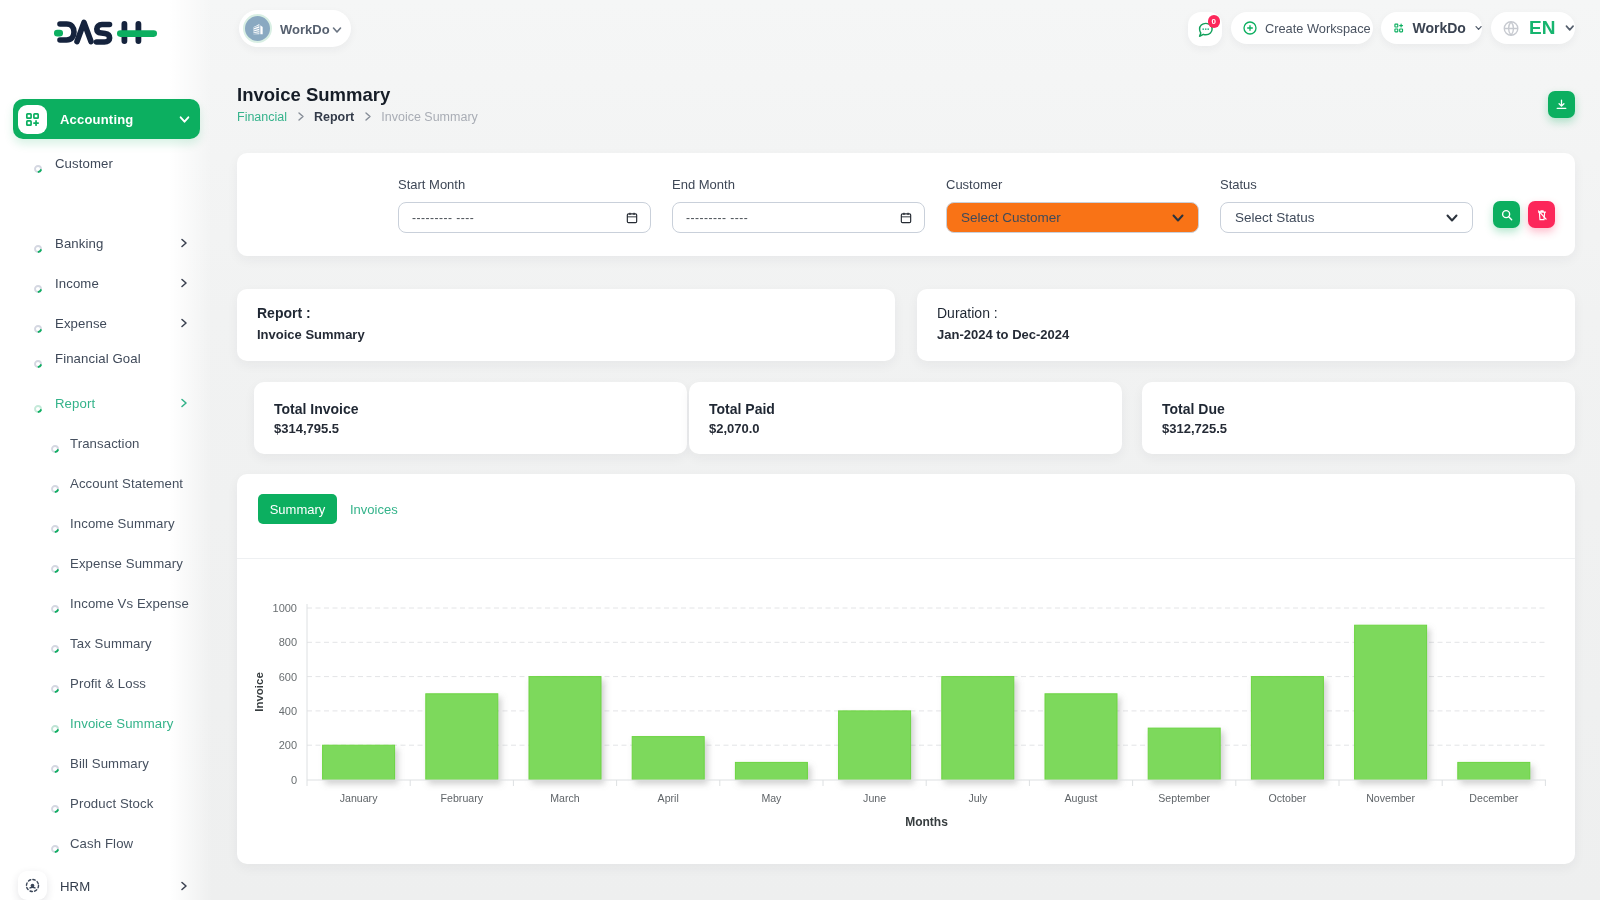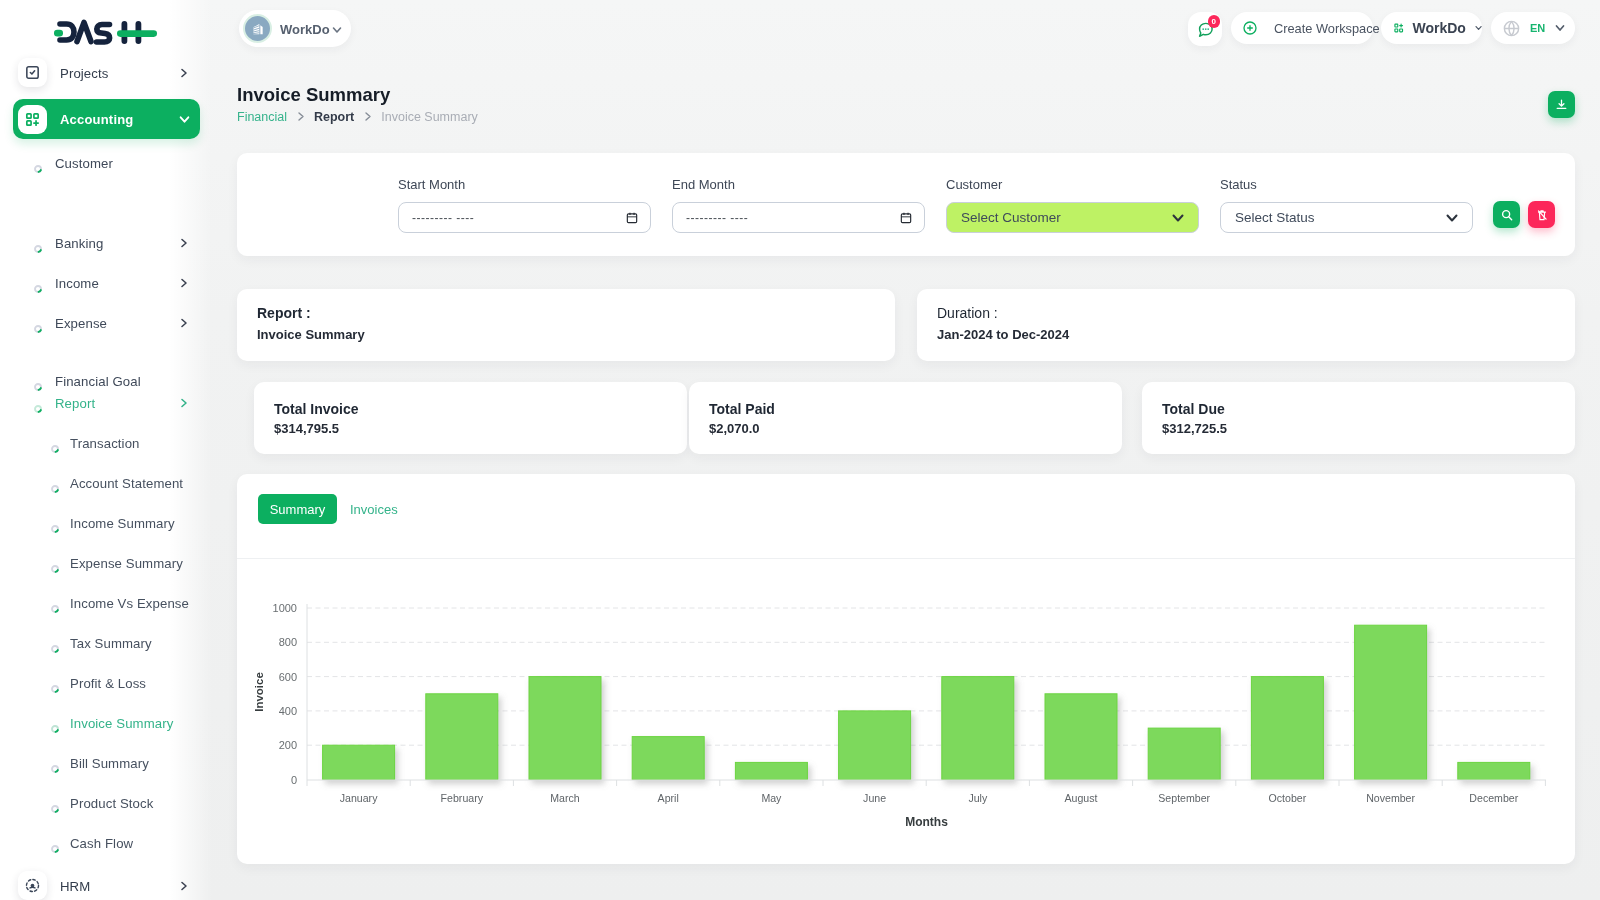--- a/index.html
+++ b/index.html
@@ -34,32 +34,20 @@
       <path d="M59.5,8.5 H52 C48.5,8.5 46.8,10.8 46.8,12.9 C46.8,15.3 48.6,16.7 51.4,17.1 L55,17.6 C57.8,18 59.6,19.6 59.6,21.9 C59.6,24.3 57.7,26 54.5,26 H46.5"></path>
     </g>
     <g fill="#15233d">
       <rect x="71.5" y="5" width="5.8" height="23" rx="2.9"></rect>
       <rect x="85.5" y="5" width="5.8" height="23" rx="2.9"></rect>
     </g>
     <rect x="4" y="13.7" width="9" height="6.8" rx="3.3" fill="#0caf60"></rect>
     <rect x="67" y="14.3" width="40" height="6.6" rx="3.3" fill="#0caf60"></rect>
   </svg>
 
-  <div class="mi" style="top:53px">
-    <span class="iconbox" style="top:5px">
-      <svg width="17" height="17" viewBox="0 0 24 24" fill="none" stroke="#3c4759" stroke-width="2.2" stroke-linecap="round" stroke-linejoin="round">
-            <rect x="4" y="4" width="16" height="16" rx="2.5"></rect>
-            <path d="M9 12l2.2 2.2L15 9.6"></path>
-          </svg>
-    </span>
-    <span class="txt" style="left:60px;color:#333d4c">Projects</span>
-    <svg class="chev" width="10" height="10" viewBox="0 0 10 10" fill="none" stroke="#3c4352" stroke-width="1.6" stroke-linecap="round" stroke-linejoin="round">
-          <path d="M3 1.5 L7 5 L3 8.5"></path>
-        </svg>
-  </div>
 
   <div class="abs" style="left:13px;top:99px;width:187px;height:40px;background:#0caf60;border-radius:10px;box-shadow:0 5px 10px rgba(12,175,96,.16)">
     <span class="iconbox" style="top:5.5px;left:5px;box-shadow:none">
       <svg width="17" height="17" viewBox="0 0 24 24" fill="none" stroke="#0caf60" stroke-width="2.4" stroke-linecap="round" stroke-linejoin="round">
             <rect x="4" y="4" width="6" height="6" rx="1"></rect>
             <rect x="14" y="4" width="6" height="6" rx="1"></rect>
             <rect x="4" y="14" width="6" height="6" rx="1"></rect>
             <path d="M17 14v6 M14 17h6"></path>
           </svg>
     </span>
@@ -99,21 +87,21 @@
   <div class="mi" style="top:303px">
         <span class="dot"><svg width="8" height="8" viewBox="0 0 8 8">
             <circle cx="4" cy="4" r="3" stroke="#d4d7e1" stroke-width="1.9" fill="none"></circle>
             <path d="M6.83 5.1 A3 3 0 0 1 4.6 6.94" stroke="#0caf60" stroke-width="1.9" fill="none" stroke-linecap="round"></path>
           </svg></span>
         <span class="txt">Expense</span>
         <svg class="chev" width="10" height="10" viewBox="0 0 10 10" fill="none" stroke="#3c4352" stroke-width="1.6" stroke-linecap="round" stroke-linejoin="round">
           <path d="M3 1.5 L7 5 L3 8.5"></path>
         </svg>
       </div>
-  <div class="mi" style="top:361px">
+  <div class="mi" style="top:338px">
         <span class="dot"><svg width="8" height="8" viewBox="0 0 8 8">
             <circle cx="4" cy="4" r="3" stroke="#d4d7e1" stroke-width="1.9" fill="none"></circle>
             <path d="M6.83 5.1 A3 3 0 0 1 4.6 6.94" stroke="#0caf60" stroke-width="1.9" fill="none" stroke-linecap="round"></path>
           </svg></span>
         <span class="txt">Financial Goal</span>
       </div>
   <div class="mi" style="top:383px">
         <span class="dot"><svg width="8" height="8" viewBox="0 0 8 8">
             <circle cx="4" cy="4" r="3" stroke="#c4e9d9" stroke-width="1.9" fill="none"></circle>
             <path d="M6.83 5.1 A3 3 0 0 1 4.6 6.94" stroke="#0caf60" stroke-width="1.9" fill="none" stroke-linecap="round"></path>
@@ -245,42 +233,42 @@
           </g>
     </svg>
     <span class="abs" style="left:19.5px;top:3px;width:12.5px;height:12.5px;background:#fc275a;border-radius:50%;color:#fff;font-size:8px;font-weight:700;display:flex;align-items:center;justify-content:center">0</span>
   </div>
 
   <div class="abs" style="left:1231px;top:12px;width:142px;height:32px;background:#fff;border-radius:16px;box-shadow:0 3px 8px rgba(40,43,54,.05);display:flex;align-items:center;white-space:nowrap">
     <svg style="margin-left:11px;flex:none" width="16" height="16" viewBox="0 0 24 24" fill="none" stroke="#0caf60" stroke-width="2" stroke-linecap="round">
           <circle cx="12" cy="12" r="9"></circle>
           <path d="M12 8.5v7 M8.5 12h7"></path>
         </svg>
-    <span style="margin-left:16px;font-size:12.8px;color:#4a5361">Create Workspace</span>
+    <span style="margin-left:7px;font-size:12.8px;color:#4a5361">Create Workspace</span>
   </div>
 
   <div class="abs" style="left:1381px;top:12px;width:101px;height:32px;background:#fff;border-radius:16px;box-shadow:0 3px 8px rgba(40,43,54,.05);display:flex;align-items:center">
     <svg style="margin-left:12px" width="16" height="16" viewBox="0 0 24 24" fill="none" stroke="#0caf60" stroke-width="2.4" stroke-linecap="round" stroke-linejoin="round">
           <rect x="4" y="4" width="6" height="6" rx="1"></rect>
           <rect x="4" y="14" width="6" height="6" rx="1"></rect>
           <rect x="14" y="14" width="6" height="6" rx="1"></rect>
           <path d="M17 4v6 M14 7h6"></path>
         </svg>
     <span style="margin-left:8px;font-size:14px;font-weight:700;color:#3a4351">WorkDo</span>
     <svg style="margin-left:9px" width="10" height="10" viewBox="0 0 10 10" fill="none" stroke="#545e6c" stroke-width="1.7" stroke-linecap="round" stroke-linejoin="round">
           <path d="M1.5 3 L5 7 L8.5 3"></path>
         </svg>
   </div>
 
   <div class="abs" style="left:1491px;top:12px;width:84px;height:32px;background:#fff;border-radius:16px;box-shadow:0 3px 8px rgba(40,43,54,.05);display:flex;align-items:center">
     <svg style="margin-left:11px" width="19" height="19" viewBox="0 0 24 24" fill="none" stroke="#c7cad0" stroke-width="1.8">
           <circle cx="12" cy="12" r="9"></circle>
           <path d="M3 12h18 M12 3a14 14 0 0 1 0 18 M12 3a14 14 0 0 0 0 18"></path>
         </svg>
-    <span style="margin-left:9px;font-size:11px;font-weight:700;color:#17b56f">EN</span>
+    <span style="margin-left:9px;font-size:19px;font-weight:700;color:#17b56f">EN</span>
     <svg style="margin-left:10px" width="10" height="10" viewBox="0 0 10 10" fill="none" stroke="#545e6c" stroke-width="1.7" stroke-linecap="round" stroke-linejoin="round">
           <path d="M1.5 3 L5 7 L8.5 3"></path>
         </svg>
   </div>
 </div>
 
 <div class="abs" style="left:237px;top:84px;font-size:18.5px;font-weight:700;color:#161d27">Invoice Summary</div>
 <div class="abs" style="left:237px;top:110px;font-size:12.5px;color:#9aa0aa">
   <span style="color:#36b38c">Financial</span>
   <svg style="margin:0 6px" width="8" height="9" viewBox="0 0 8 9" fill="none" stroke="#868d97" stroke-width="1.4" stroke-linecap="round" stroke-linejoin="round">
@@ -312,21 +300,21 @@
   <div style="position:absolute;left:435px;top:24px">End Month</div>
   <div style="position:absolute;left:435px;top:49px;width:253px;height:31px;border:1px solid #c9d0da;border-radius:8px;background:#fff">
     <span style="position:absolute;left:13px;top:8px;font-size:12px;letter-spacing:.5px;color:#4a5056">--------- ----</span>
     <svg style="position:absolute;right:11px;top:8px" width="14" height="14" viewBox="0 0 24 24" fill="none" stroke="#252b33" stroke-width="2">
           <rect x="4" y="5" width="16" height="15" rx="2"></rect>
           <path d="M4 10h16" stroke-width="1.6"></path>
           <path d="M8.5 3v4 M15.5 3v4"></path>
         </svg>
   </div>
   <div style="position:absolute;left:709px;top:24px">Customer</div>
-  <div style="position:absolute;left:709px;top:49px;width:253px;height:31px;border:1px solid #c9d0da;border-radius:8px;background:#bef264">
+  <div style="position:absolute;left:709px;top:49px;width:253px;height:31px;border:1px solid #c9d0da;border-radius:8px;background:#f97316">
     <span style="position:absolute;left:14px;top:7px;font-size:13.5px;color:#3f4a5a">Select Customer</span>
     <svg style="position:absolute;right:14px;top:11px" width="12" height="9" viewBox="0 0 12 9" fill="none" stroke="#2c333d" stroke-width="2" stroke-linecap="round" stroke-linejoin="round">
           <path d="M1.5 1.5 L6 6.5 L10.5 1.5"></path>
         </svg>
   </div>
   <div style="position:absolute;left:983px;top:24px">Status</div>
   <div style="position:absolute;left:983px;top:49px;width:253px;height:31px;border:1px solid #c9d0da;border-radius:8px;background:#fff">
     <span style="position:absolute;left:14px;top:7px;font-size:13.5px;color:#3f4a5a">Select Status</span>
     <svg style="position:absolute;right:14px;top:11px" width="12" height="9" viewBox="0 0 12 9" fill="none" stroke="#2c333d" stroke-width="2" stroke-linecap="round" stroke-linejoin="round">
           <path d="M1.5 1.5 L6 6.5 L10.5 1.5"></path>

